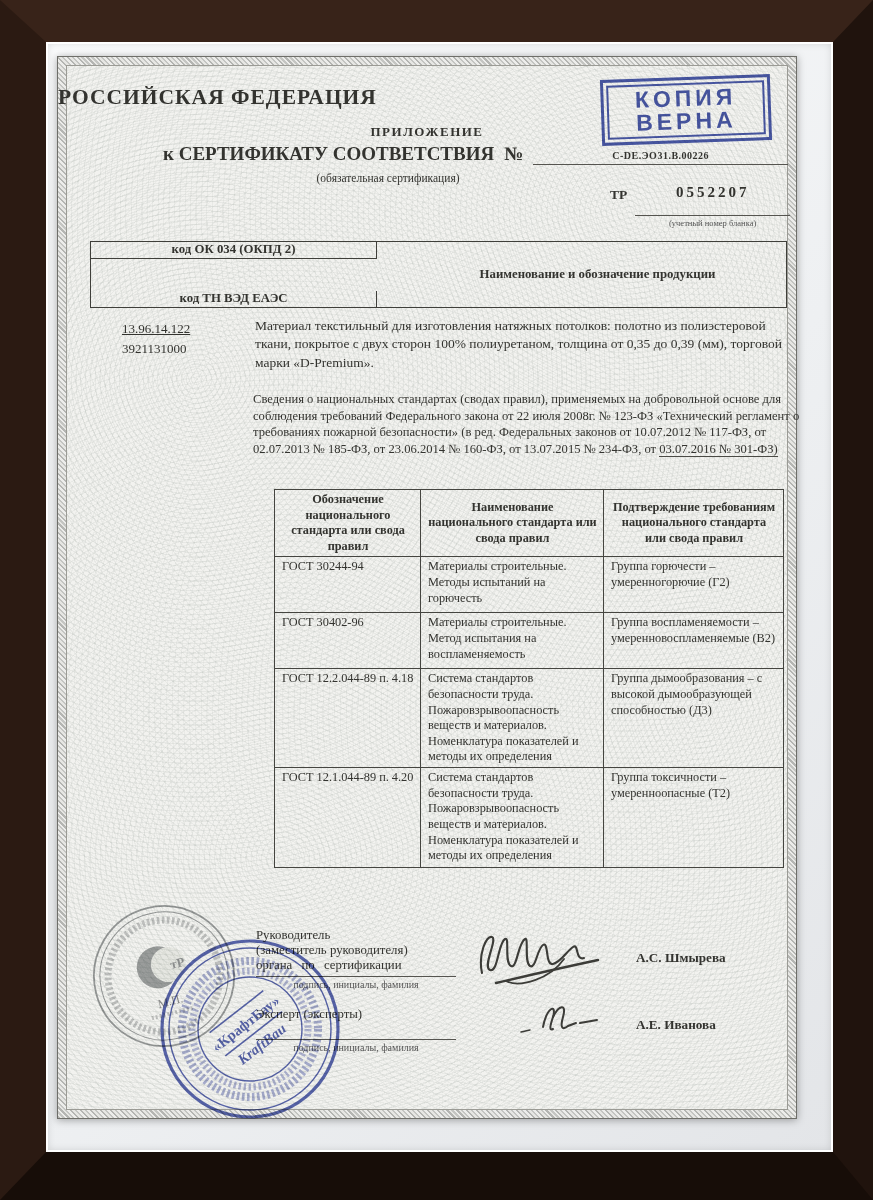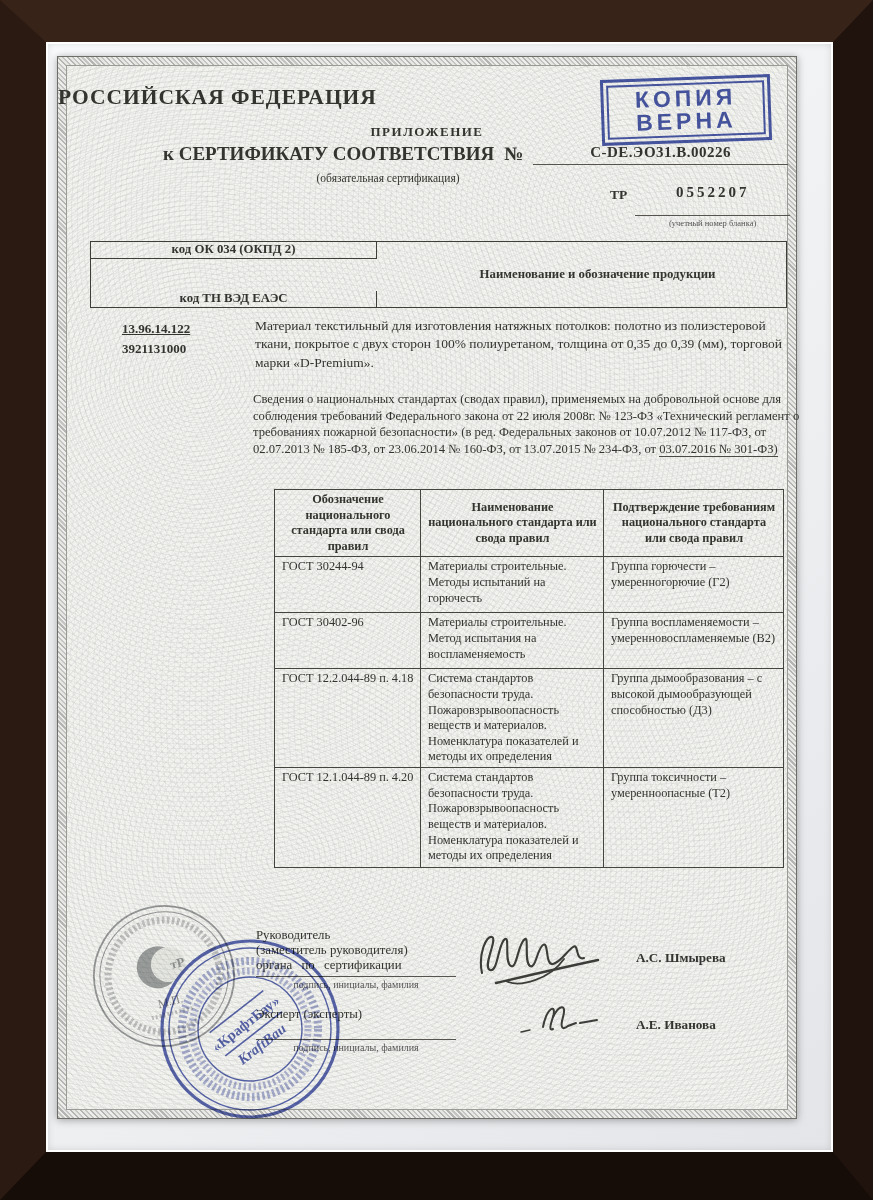--- a/index.html
+++ b/index.html
@@ -21,40 +21,40 @@
     repeating-radial-gradient(circle at 30% 76%, rgba(160,168,162,.12) 0 1.2px, rgba(0,0,0,0) 1.2px 5.2px),
     repeating-radial-gradient(circle at 88% 62%, rgba(160,168,162,.10) 0 1.2px, rgba(0,0,0,0) 1.2px 5.8px),
     #f2f2ef;}
   .abs{position:absolute;z-index:1;}
   
   .title{top:28px;left:0;width:100%;text-align:left;font-size:21.5px;font-weight:bold;letter-spacing:1px;}
   .appendix{top:67px;left:0;width:100%;text-align:center;font-size:13px;font-weight:bold;letter-spacing:1.5px;}
   .cert-line{top:86px;left:105px;width:625px;display:flex;align-items:flex-end;gap:10px;}
   .cl-text{font-size:19px;font-weight:bold;white-space:nowrap;}
   .cl-no{font-size:19px;font-weight:bold;}
-  .cl-num{flex:1;text-align:center;font-size:15px;font-weight:bold;border-bottom:1.5px solid #55544f;padding-bottom:3px;letter-spacing:.5px;}
+  .cl-num{flex:1;text-align:center;font-size:10px;font-weight:bold;border-bottom:1.5px solid #55544f;padding-bottom:3px;letter-spacing:.5px;}
   .cert-sub{top:115px;left:110px;width:440px;text-align:center;font-size:11.5px;}
   .tr-line{top:127px;left:552px;width:180px;display:flex;gap:8px;align-items:flex-start;}
   .tr-label{font-size:13.5px;font-weight:bold;padding-top:3px;}
   .tr-box{flex:1;text-align:center;}
   .tr-val{font-size:15px;font-weight:bold;letter-spacing:3px;border-bottom:1.3px solid #55544f;padding-bottom:14px;}
   .tr-cap{font-size:8.5px;color:#555;padding-top:2px;}
   
   .copy-stamp{left:543px;top:20px;width:170px;height:66px;transform:rotate(-2deg);z-index:3;opacity:.93;}
   .copy-outer{width:100%;height:100%;box-sizing:border-box;border:3.5px solid #3d4da6;padding:3px;}
   .copy-inner{width:100%;height:100%;box-sizing:border-box;border:2px solid #3d4da6;display:flex;flex-direction:column;justify-content:center;align-items:center;line-height:1.02;}
   .copy-inner div{font-family:"Liberation Sans",sans-serif;font-size:23px;font-weight:bold;letter-spacing:4px;color:#3d4da6;}
   
   .codes-grid{left:32px;top:184px;width:697px;height:67px;display:grid;grid-template-columns:286px 1fr;grid-template-rows:1fr 1fr;border:1.6px solid #3f3f3a;box-sizing:border-box;gap:32px;}
   .codes-grid .cell{display:flex;align-items:center;justify-content:center;font-size:12.8px;font-weight:bold;box-sizing:border-box;}
   .cg-1{border-right:1.4px solid #3f3f3a;border-bottom:1.4px solid #3f3f3a;}
   .cg-2{border-right:1.4px solid #3f3f3a;}
   .cg-3{grid-column:2;grid-row:1 / span 2;font-size:13.5px;}
   
-  .prod-codes{left:64px;top:262px;font-size:13px;line-height:1.5;font-weight:bold;}
+  .prod-codes{left:64px;top:262px;font-size:13px;line-height:1.5;}
   .prod-codes .u1{text-decoration:underline;}
   .prod-desc{left:197px;top:260px;width:545px;font-size:13.5px;line-height:1.37;}
   .intro{left:195px;top:334px;width:553px;font-size:12.6px;line-height:1.33;}
   .intro .tail{border-bottom:1px solid #4a4a45;}
   
   .std-table{left:196px;top:432px;width:509px;border-collapse:collapse;table-layout:fixed;margin-left:20px;}
   .std-table td,.std-table th{border:1.4px solid #454540;padding:2px 6px 2px 7px;font-size:12.3px;line-height:1.27;vertical-align:top;text-align:left;font-weight:normal;box-sizing:border-box;}
   .std-table th{text-align:center;font-weight:bold;vertical-align:middle;}
   .rh{height:66px;} .r1{height:56px;} .r2{height:56px;} .r3{height:95px;} .r4{height:100px;padding-left:44px;}
   

